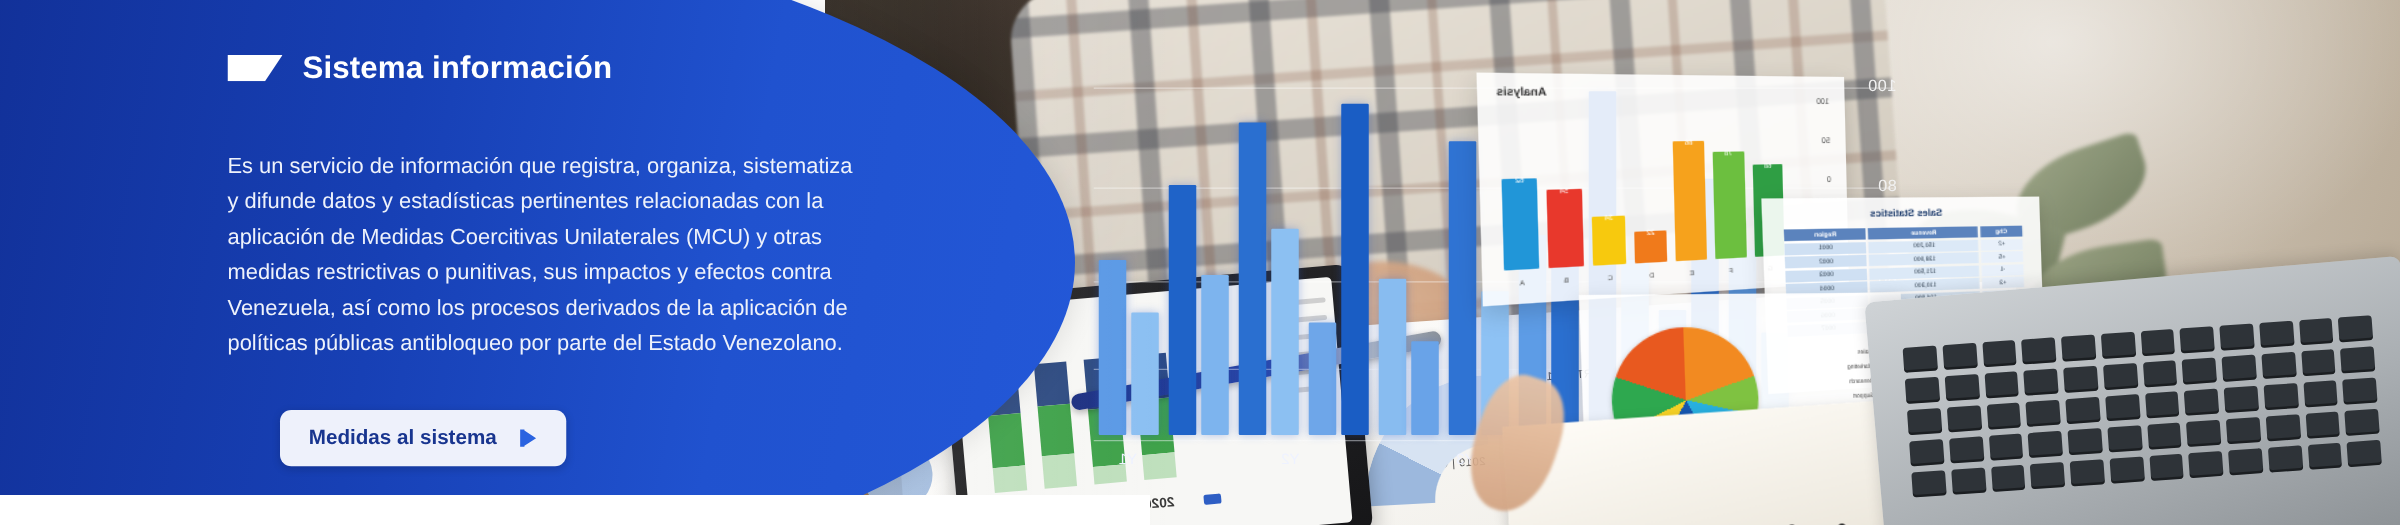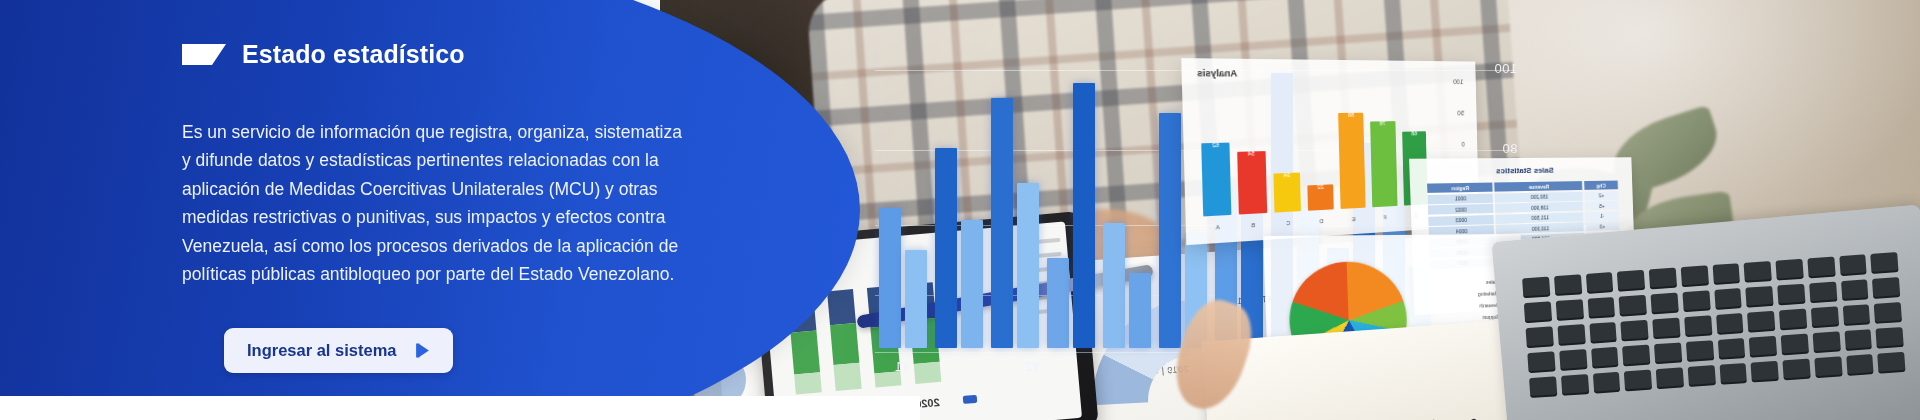--- a/index.html
+++ b/index.html
@@ -532,26 +532,26 @@
 
   <div class="blue-panel"></div>
   <div class="white-foot"></div>
 
   <div class="content">
 
     <div class="title-row">
       <svg class="flag-icon" viewBox="0 0 44 21" aria-hidden="true">
         <path d="M0 0 H44 L30 21 H0 Z" fill="#ffffff"></path>
       </svg>
-      <div class="title-text">Estado estadístico</div>
+      <div class="title-text">Sistema información</div>
     </div>
 
     <p class="body-text">Es un servicio de información que registra, organiza, sistematiza y difunde datos y estadísticas pertinentes relacionadas con la aplicación de Medidas Coercitivas Unilaterales (MCU) y otras medidas restrictivas o punitivas, sus impactos y efectos contra Venezuela, así como los procesos derivados de la aplicación de políticas públicas antibloqueo por parte del Estado Venezolano.</p>
 
     <button class="cta">
-      <span class="cta-label">Ingresar al sistema</span>
+      <span class="cta-label">Medidas al sistema</span>
       <svg class="cta-arrow" viewBox="0 0 16 16" aria-hidden="true">
         <path d="M2 1.5 h3.2 v13 H2 Z M5.2 2.2 L14 8 L5.2 13.8 Z" fill="#2A63E0"></path>
       </svg>
     </button>
 
   </div>
 </div>
 
 </body></html>

